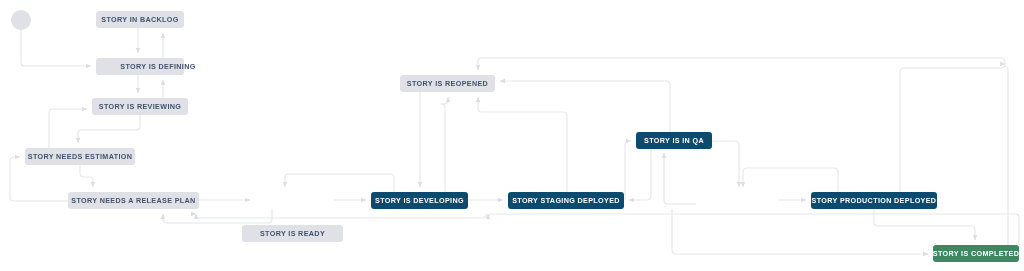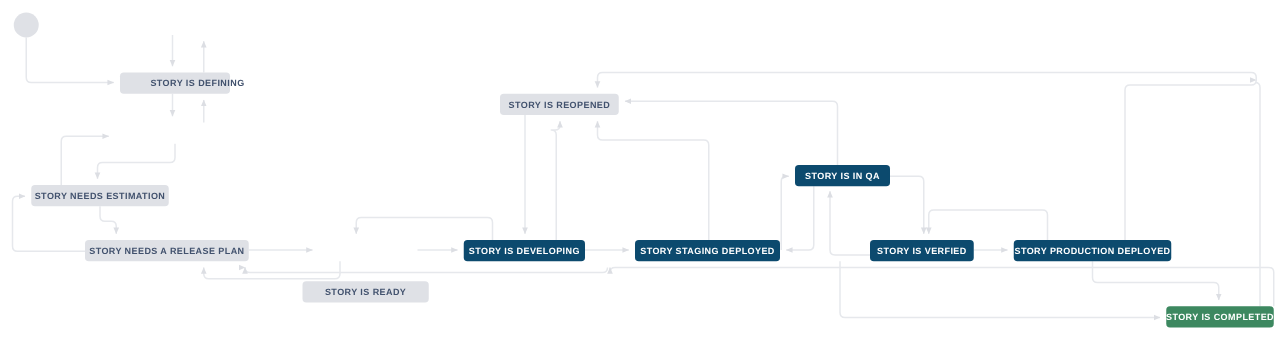--- a/index.html
+++ b/index.html
@@ -132,25 +132,31 @@
       <path d="M1008,245 L1008,70 Q1008,66 1004,66 L1004,66"></path>
     </g>
     <g fill="none" stroke="#e6e8ec" stroke-width="1.2" marker-end="url(#ah)" stroke-linejoin="round">
       <path d="M486,214 Q486,218 482,218 L200,218 Q196,218 196,214 L196,214"></path>
       <path d="M196,216 L196,214"></path>
     </g>
   </svg>
 
   <div class="start-node" style="left:11px; top:10px; width:20px; height:20px;"></div>
 
+  <div class="node gray" style="left:96px; top:11px; width:88px; height:17px;">
+    <span>STORY IN BACKLOG</span>
+  </div>
 
   <div class="node gray" style="left:96px; top:58px; width:88px; height:17px;padding-left:36px;">
     <span>STORY IS DEFINING</span>
   </div>
 
+  <div class="node gray" style="left:92px; top:98px; width:96px; height:17px;">
+    <span>STORY IS REVIEWING</span>
+  </div>
 
   <div class="node gray" style="left:25px; top:148px; width:110px; height:17px;">
     <span>STORY NEEDS ESTIMATION</span>
   </div>
 
   <div class="node gray" style="left:68px; top:192px; width:131px; height:17px;">
     <span>STORY NEEDS A RELEASE PLAN</span>
   </div>
 
   <div class="node gray" style="left:242px; top:192px; width:101px; height:17px;margin-top:33px;">
@@ -166,23 +172,20 @@
   </div>
 
   <div class="node gray" style="left:400px; top:75px; width:95px; height:17px;">
     <span>STORY IS REOPENED</span>
   </div>
 
   <div class="node blue" style="left:636px; top:132px; width:76px; height:17px;">
     <span>STORY IS IN QA</span>
   </div>
 
-  <div class="node blue" style="left:696px; top:192px; width:83px; height:17px;">
-    <span>STORY IS VERFIED</span>
-  </div>
 
   <div class="node green" style="left:933px; top:245px; width:86px; height:17px;">
     <span>STORY IS COMPLETED</span>
   </div>
 
   <div class="node blue" style="left:811px; top:192px; width:126px; height:17px;">
     <span>STORY PRODUCTION DEPLOYED</span>
   </div>
 
 </div>

